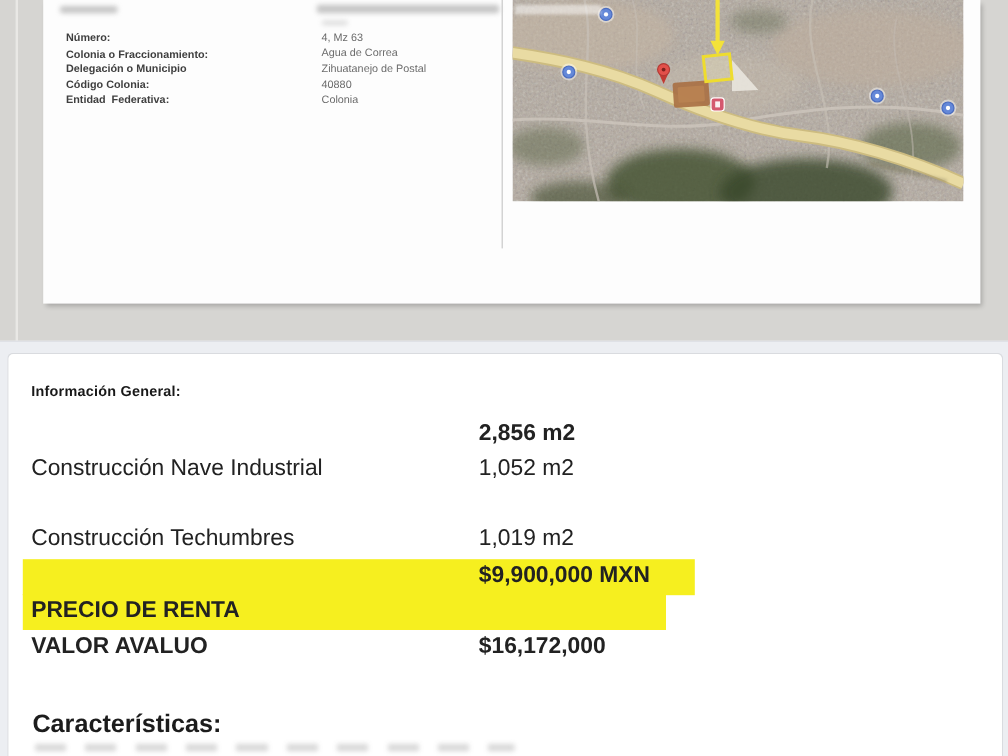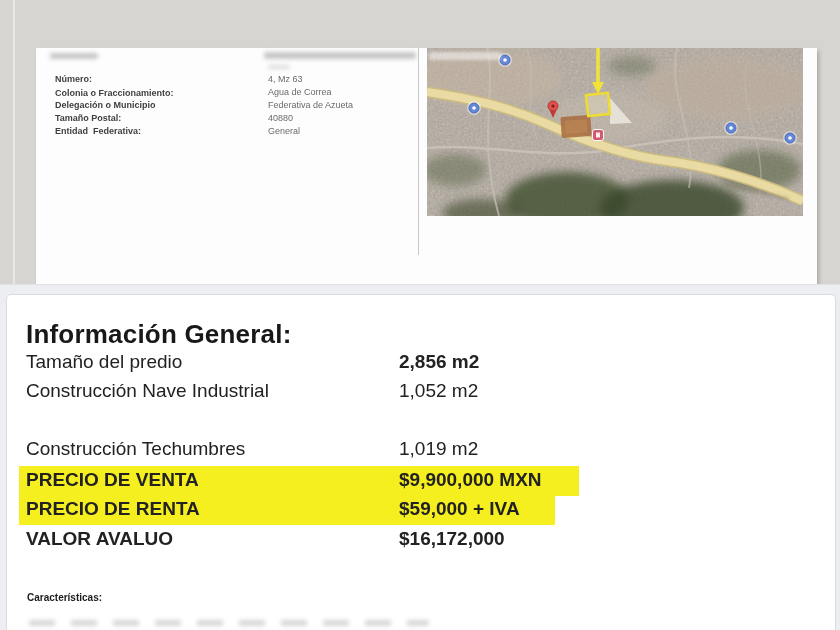--- a/index.html
+++ b/index.html
@@ -7,44 +7,43 @@
     width:840px;height:630px;position:relative;overflow:hidden;
     background:#eceef2;
     font-family:"Liberation Sans", sans-serif;
   }
   
   .photo-area{position:absolute;left:0;top:0;width:840px;height:284px;background:#d6d5d2;}
   .photo-left-line{position:absolute;left:13px;top:0;width:2px;height:284px;background:#e9e8e5;}
   .doc-page{
     position:absolute;left:36px;top:0;width:781px;height:253px;background:#fdfdfd;
     box-shadow:2px 3px 4px rgba(0,0,0,.22);
-    margin-top:48px;
   }
   .blur-frag{position:absolute;background:#8f8f8f;filter:blur(2px);border-radius:2px;opacity:.5;}
   .addr-label{position:absolute;left:19px;font-size:9px;font-weight:bold;color:#3f3f3f;white-space:pre;}
   .addr-value{position:absolute;left:232px;font-size:9px;color:#6b6b6b;white-space:pre;text-align:center;}
   .col-divider{position:absolute;left:382px;top:0;width:1px;height:207px;background:#c9c9c9;}
   .map-wrap{position:absolute;left:391px;top:0;width:376px;height:168px;overflow:hidden;}
 
   
   .gap-strip{position:absolute;left:0;top:284px;width:840px;height:10px;background:#eceef2;border-top:1px solid #dfe1e6;}
 
   
   .info-panel{
     position:absolute;left:6px;top:294px;width:828px;height:346px;
     background:#ffffff;border:1px solid #d9dbdf;border-bottom:none;border-radius:5px 5px 0 0;
   }
-  .panel-heading{position:absolute;left:19px;top:24px;font-size:26px;font-weight:bold;color:#181818;letter-spacing:.2px;}
+  .panel-heading{position:absolute;left:19px;top:24px;font-size:12px;font-weight:bold;color:#181818;letter-spacing:.2px;}
   .info-row{position:absolute;left:0;width:100%;height:29px;}
   .info-label{position:absolute;left:19px;top:0;font-size:19px;color:#222;white-space:pre;}
   .info-value{position:absolute;left:392px;top:0;font-size:19px;color:#222;white-space:pre;}
   .b{font-weight:bold;}
   .hl-band{position:absolute;left:12px;top:-3px;height:30px;background:#f6ef1f;z-index:0;}
   .info-label,.info-value{z-index:1;}
-  .panel-subheading{position:absolute;left:20px;top:297px;font-size:10px;font-weight:bold;color:#1c1c1c;}
+  .panel-subheading{position:absolute;left:20px;top:297px;font-size:21px;font-weight:bold;color:#1c1c1c;}
   .bottom-blur-line{
     position:absolute;left:22px;top:325px;width:400px;height:6px;
     background:repeating-linear-gradient(90deg,#a8a8a8 0 26px,transparent 26px 42px);
     filter:blur(2px);opacity:.45;border-radius:2px;
   }
 </style>
 </head>
 <body>
 
 <div class="photo-area">
@@ -56,27 +55,27 @@
     <div class="blur-frag" style="left:228px;top:4px;width:152px;height:7px;"></div>
     <div class="blur-frag" style="left:232px;top:17px;width:22px;height:4px;opacity:.3;"></div>
 
     <div class="addr-label" style="top:26px;">Número:</div>
     <div class="addr-value" style="top:26px;">4, Mz 63</div>
 
     <div class="addr-label" style="top:40px;">Colonia o Fraccionamiento:</div>
     <div class="addr-value" style="top:39px;">Agua de Correa</div>
 
     <div class="addr-label" style="top:52px;">Delegación o Municipio</div>
-    <div class="addr-value" style="top:52px;">Federativa de Azueta</div>
-
-    <div class="addr-label" style="top:65px;">Tamaño Postal:</div>
+    <div class="addr-value" style="top:52px;">Zihuatanejo de Postal</div>
+
+    <div class="addr-label" style="top:65px;">Código Colonia:</div>
     <div class="addr-value" style="top:65px;">40880</div>
 
     <div class="addr-label" style="top:78px;">Entidad &nbsp;Federativa:</div>
-    <div class="addr-value" style="top:78px;">General</div>
+    <div class="addr-value" style="top:78px;">Colonia</div>
 
     <div class="col-divider"></div>
 
     <div class="map-wrap">
       <svg width="376" height="168" viewBox="0 0 376 168" xmlns="http://www.w3.org/2000/svg">
         <defs>
           <filter id="tex" x="0" y="0" width="100%" height="100%">
             <feTurbulence type="fractalNoise" baseFrequency="0.45" numOctaves="3" seed="7"></feTurbulence>
             <feColorMatrix type="saturate" values="0.12"></feColorMatrix>
             <feComponentTransfer>
@@ -159,45 +158,42 @@
   </div>
 </div>
 
 <div class="gap-strip"></div>
 
 <div class="info-panel">
 
   <div class="panel-heading">Información General:</div>
 
   <div class="info-row" style="top:56px;">
-    <span class="info-label">Tamaño del predio</span>
     <span class="info-value b">2,856 m2</span>
   </div>
 
   <div class="info-row" style="top:85px;">
     <span class="info-label">Construcción Nave Industrial</span>
     <span class="info-value">1,052 m2</span>
   </div>
 
 
   <div class="info-row" style="top:143px;">
     <span class="info-label">Construcción Techumbres</span>
     <span class="info-value">1,019 m2</span>
   </div>
 
   <div class="info-row" style="top:174px;">
     <div class="hl-band" style="width:560px;"></div>
-    <span class="info-label b">PRECIO DE VENTA</span>
     <span class="info-value b">$9,900,000 MXN</span>
   </div>
 
   <div class="info-row" style="top:203px;">
     <div class="hl-band" style="width:536px;"></div>
     <span class="info-label b">PRECIO DE RENTA</span>
-    <span class="info-value b">$59,000 + IVA</span>
   </div>
 
   <div class="info-row" style="top:233px;">
     <span class="info-label b">VALOR AVALUO</span>
     <span class="info-value b">$16,172,000</span>
   </div>
 
   <div class="panel-subheading">Características:</div>
   <div class="bottom-blur-line"></div>
 </div>

